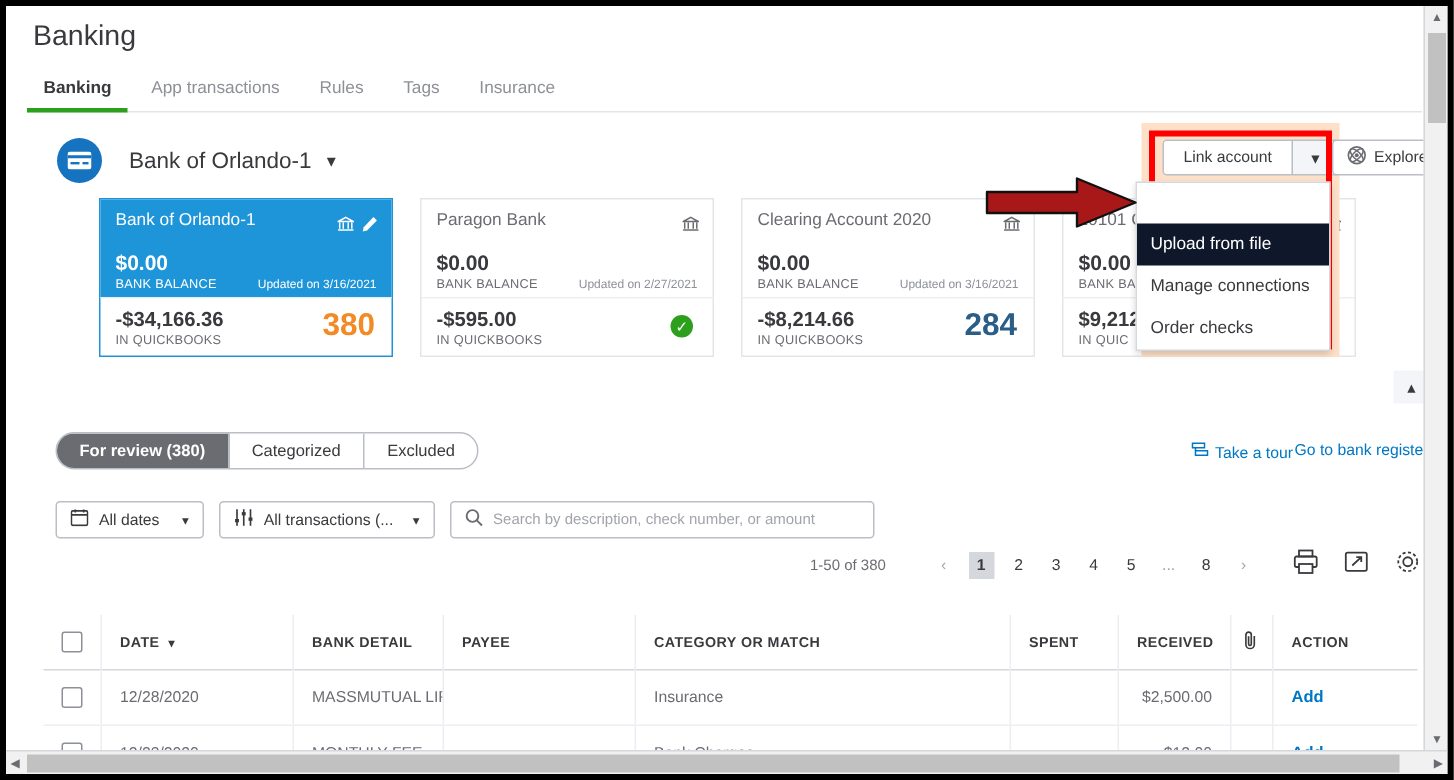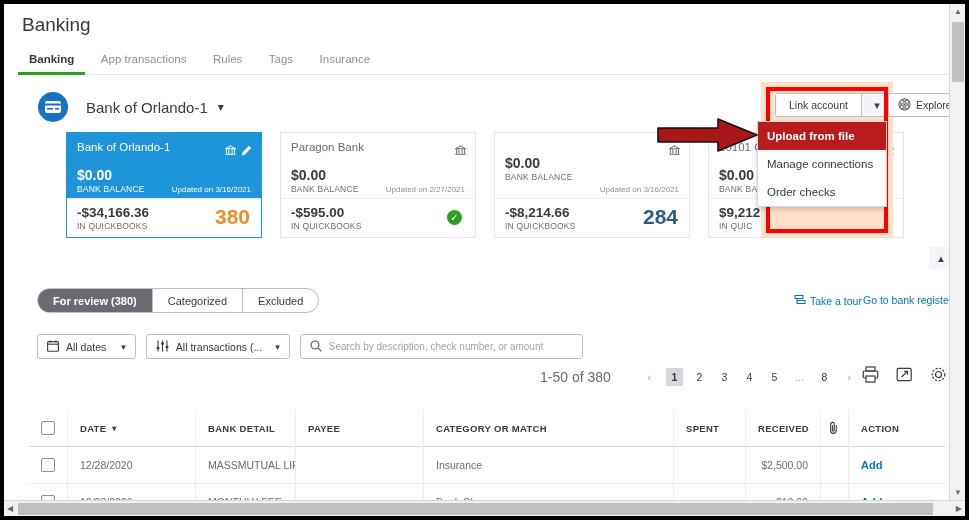--- a/index.html
+++ b/index.html
@@ -69,21 +69,21 @@
   
   .dropdown {
     position: absolute; left: 753px; top: 117px; width: 130px;
     background: #fff; border: 1px solid #d4d7dc;
     box-shadow: 0 2px 5px rgba(0,0,0,.2); z-index: 8;
   }
   .dd-item {
     height: 28px; display: flex; align-items: center; padding-left: 9px;
     font-size: 11.5px; color: #393a3d; cursor: pointer;
   }
-  .dd-item.hl { background: #b91c1c; color: #fff; font-weight: bold; }
+  .dd-item.hl { background: #0f172a; color: #fff; font-weight: normal; margin-top: 27px; }
 
   
   .hl-glow {
     position: absolute; left: 757px; top: 78px; width: 132px; height: 156px;
     background: #fde0c7; z-index: 2;
   }
   .hl-box {
     position: absolute; left: 762px; top: 83px; width: 122px; height: 146px;
     border: 4px solid #ff0000; z-index: 7; pointer-events: none;
   }
@@ -155,21 +155,21 @@
     background: #fff; display: flex; align-items: center; padding: 0 9px; gap: 7px;
   }
   .search-box input {
     border: 0; outline: 0; font-size: 10px; color: #393a3d; width: 100%;
     font-family: "Liberation Sans", sans-serif; background: transparent;
   }
   .search-box input::placeholder { color: #a1a4ab; }
 
   
   .pager { position: absolute; left: 536px; top: 364px; display: flex; align-items: center; }
-  .pg-count { font-size: 14px; color: #6b6c72; margin-right: 26px; }
+  .pg-count { font-size: 10px; color: #6b6c72; margin-right: 26px; }
   .pg-btn {
     min-width: 17px; height: 18px; margin: 0 4px; font-size: 10.5px; color: #393a3d;
     display: flex; align-items: center; justify-content: center; cursor: pointer;
   }
   .pg-btn.cur { background: #d4d7dc; font-weight: bold; }
   .pg-arrow { color: #a1a4ab; }
   .pg-icons { position: absolute; left: 858px; top: 362px; display: flex; gap: 17px; }
 
   
   .table { position: absolute; left: 25px; top: 406px; width: 916px; }
@@ -307,20 +307,21 @@
       </div>
       <div class="card-bot">
         <div class="c-qb">-$595.00</div>
         <div class="c-qblbl">IN QUICKBOOKS</div>
         <div class="chk">✓</div>
       </div>
     </div>
 
     <div class="card">
       <div class="card-top">
+        <div class="c-title">Clearing Account 2020</div>
         <div class="c-icons">
           <span>
             <svg width="11" height="11" viewBox="0 0 12 12">
                 <path d="M6 1 L11.4 4 L0.6 4 Z M1.6 4.8 L1.6 9.2 M4.2 4.8 L4.2 9.2 M7.8 4.8 L7.8 9.2 M10.4 4.8 L10.4 9.2 M0.4 10.2 L11.6 10.2" stroke="#6b6c72" stroke-width="1.1" fill="none"></path>
               </svg>
           </span>
         </div>
         <div class="c-bal">$0.00</div>
         <div class="c-ballbl">BANK BALANCE</div>
         <div class="c-updated">Updated on 3/16/2021</div>

